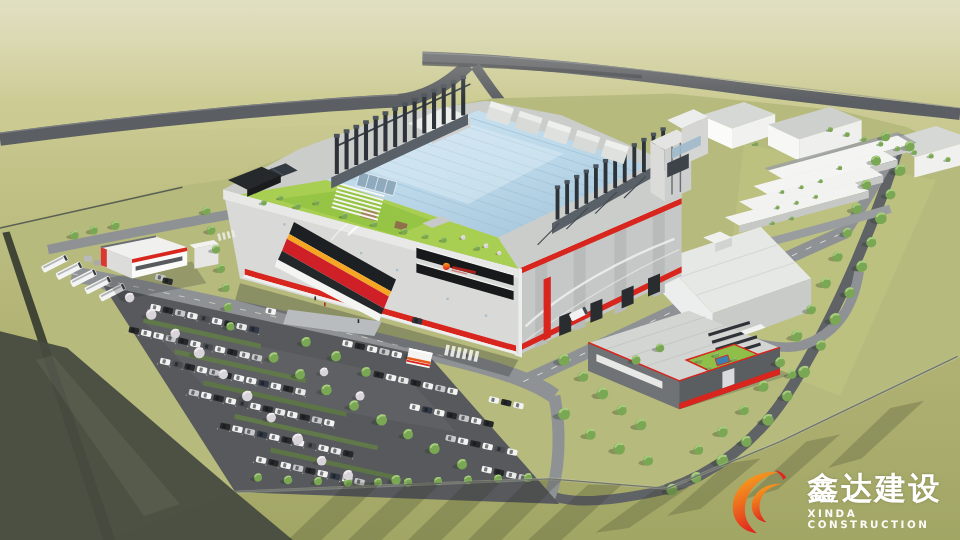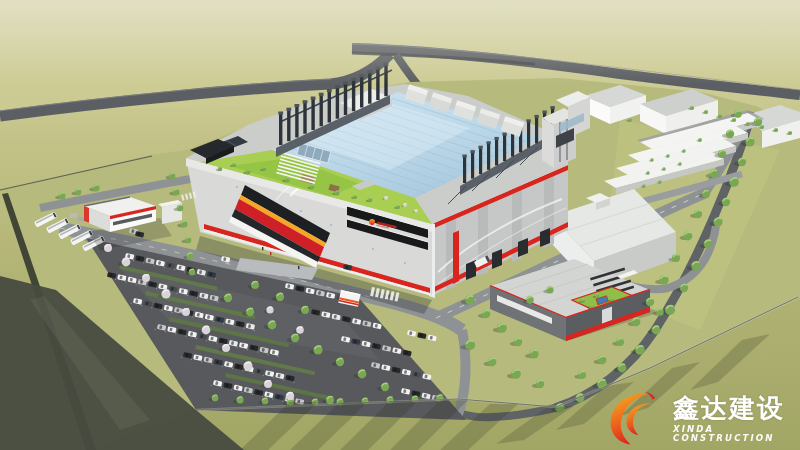--- a/index.html
+++ b/index.html
@@ -7,21 +7,21 @@
          font-family:"Liberation Sans",sans-serif;background:#ef4444;}
   .scene svg.render{position:absolute;left:0;top:0;}
   
   .watermark{position:absolute;left:608px;top:390px;width:190px;height:58px;
              display:flex;align-items:center;gap:9px;}
   .wm-icon{width:56px;height:56px;flex:0 0 auto;}
   .wm-text{display:flex;flex-direction:column;line-height:1;}
   .wm-cn{color:#fff;font-weight:bold;font-size:26px;letter-spacing:2px;
          font-family:"DejaVu Sans",sans-serif;text-shadow:0 0 2px rgba(60,60,30,.35);}
   .wm-en{color:#fff;font-weight:bold;font-size:8.6px;letter-spacing:2.1px;margin-top:4px;
-         font-family:"DejaVu Sans",sans-serif;opacity:.96;font-style:italic;}
+         font-family:"DejaVu Sans",sans-serif;opacity:.96;}
   .stall{stroke:#dadbd9;stroke-width:.7;stroke-dasharray:.9 9.6;opacity:.75;fill:none;}
 </style>
 </head>
 <body>
 
 <div class="scene">
 <svg class="render" width="800" height="450" viewBox="0 0 800 450">
   <defs>
     <linearGradient id="bgG" x1="0" y1="0" x2="0" y2="1">
       <stop offset="0" stop-color="#dcd9ac"></stop>

